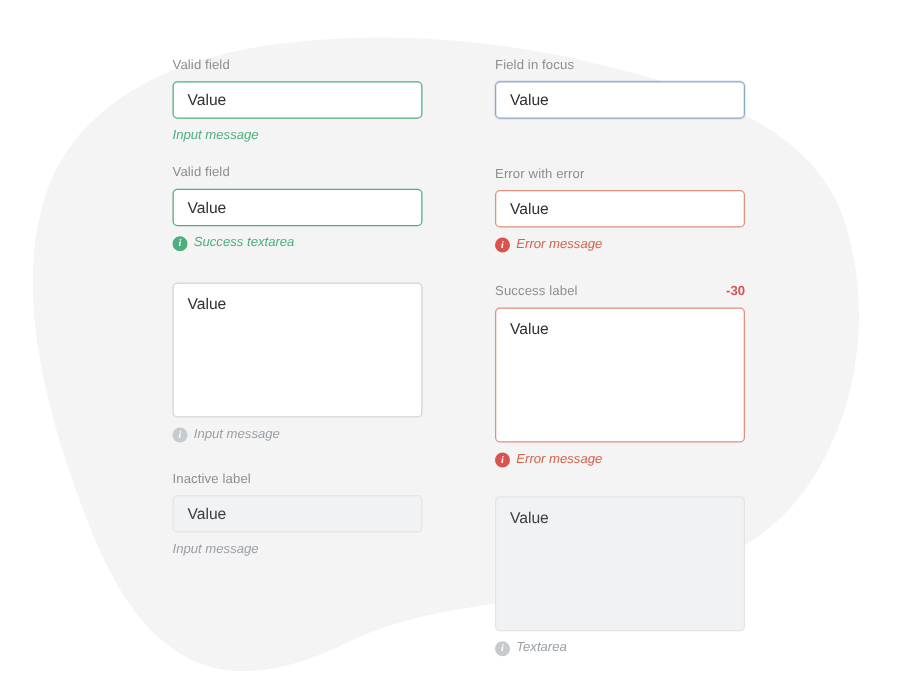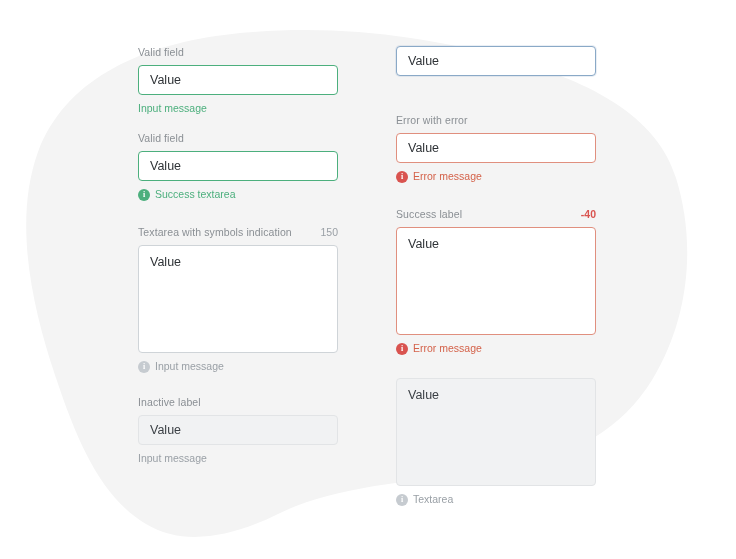--- a/index.html
+++ b/index.html
@@ -106,20 +106,21 @@
     color: #3a3f44;
   }
 
   .helper {
     display: flex;
     align-items: center;
     gap: 5px;
     margin-top: 7px;
     font-size: 10.5px;
     line-height: 13px;
+    font-style: italic;
   }
   .helper.plain-green { color: #4caf7d; }
   .helper.green       { color: #4caf7d; }
   .helper.red         { color: #d4624a; }
   .helper.gray        { color: #9aa0a6; }
   .helper.plain-gray  { color: #9aa0a6; }
 
   .ico {
     width: 12px;
     height: 12px;
@@ -188,24 +189,20 @@
       </div>
       <div class="helper green">
         <span class="ico ico-green">i</span>
         <span>Success textarea</span>
       </div>
     </div>
 
     <div class="sp-b"></div>
 
     <div class="field-group">
-      <div class="label-row">
-        <span class="field-label">Textarea with symbols indication</span>
-        <span class="counter">150</span>
-      </div>
       <div class="textarea">
         <span title="Value">Value</span>
       </div>
       <div class="helper gray">
         <span class="ico ico-gray">i</span>
         <span>Input message</span>
       </div>
     </div>
 
     <div class="sp-c"></div>
@@ -219,20 +216,23 @@
       </div>
       <div class="helper plain-gray">
         <span>Input message</span>
       </div>
     </div>
   </div>
 
   <div class="col col-right">
 
     <div class="field-group">
+      <div class="label-row">
+        <span class="field-label">Field in focus</span>
+      </div>
       <div class="input focused">
         <span title="Value">Value</span>
       </div>
     </div>
 
     <div class="sp-r1"></div>
 
     <div class="field-group">
       <div class="label-row">
         <span class="field-label">Error with error</span>
@@ -244,21 +244,21 @@
         <span class="ico ico-red">i</span>
         <span>Error message</span>
       </div>
     </div>
 
     <div class="sp-r2"></div>
 
     <div class="field-group">
       <div class="label-row">
         <span class="field-label">Success label</span>
-        <span class="counter neg">-40</span>
+        <span class="counter neg">-30</span>
       </div>
       <div class="textarea error">
         <span title="Value">Value</span>
       </div>
       <div class="helper red">
         <span class="ico ico-red">i</span>
         <span>Error message</span>
       </div>
     </div>
 

